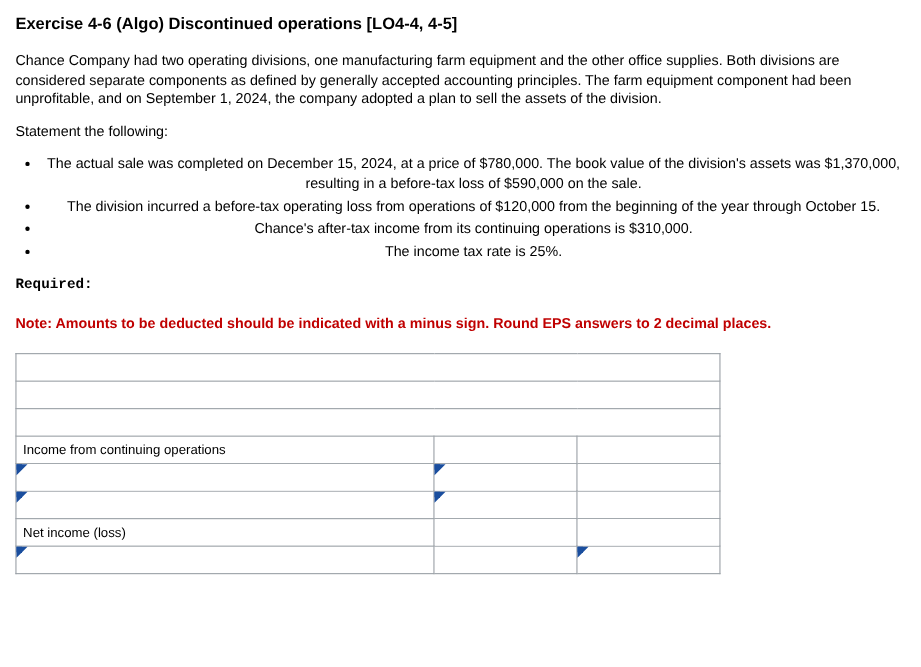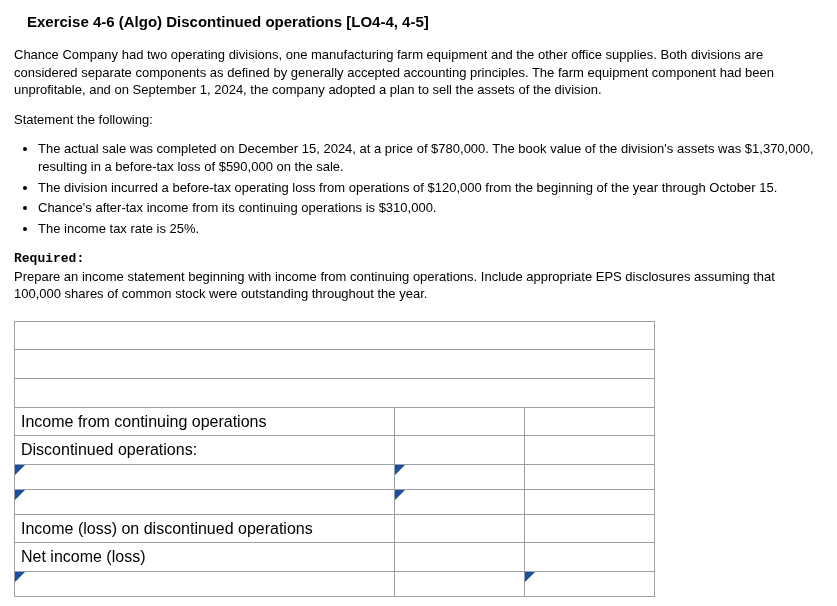--- a/index.html
+++ b/index.html
@@ -8,38 +8,38 @@
     color: #000;
     margin: 0;
     padding: 12px 14px;
     width: 837px;
     box-sizing: border-box;
     line-height: 1.35;
   }
   h1.title {
     font-size: 15px;
     font-weight: bold;
-    margin: 0 0 14px 13px;
+    margin: 0 0 14px 0;
   }
   p.para { margin: 0 0 12px 0; }
-  ul.bullets { margin: 4px 0 12px 24px; padding: 0; }
+  ul.bullets { margin: 4px 0 12px 24px; padding: 0; text-align: center; }
   ul.bullets li { margin-bottom: 3px; }
   .required-label { font-weight: bold; font-family: Liberation Mono, monospace; }
   .note-red { color: #c00000; font-weight: bold; }
 
   
   .stmt-wrap { margin-top: 18px; }
   table.stmt {
     border-collapse: collapse;
     width: 640px;
     table-layout: fixed;
   }
   table.stmt td {
     border: 1px solid #9aa0a6;
-    font-size: 16px;
+    font-size: 12px;
     padding: 3px 6px;
     height: 18px;
     background: #fff;
   }
   td.header-blue {
     background: #3b7cc4;
     color: #fff;
     font-weight: bold;
     text-align: center;
     border-color: #2a5a90;
@@ -76,21 +76,22 @@
 
 <ul class="bullets">
   <li>The actual sale was completed on December 15, 2024, at a price of $780,000. The book value of the division's assets was $1,370,000, resulting in a before-tax loss of $590,000 on the sale.</li>
   <li>The division incurred a before-tax operating loss from operations of $120,000 from the beginning of the year through October 15.</li>
   <li>Chance's after-tax income from its continuing operations is $310,000.</li>
   <li>The income tax rate is 25%.</li>
 </ul>
 
 <div>
   <span class="required-label">Required:</span><br>
-  <span>Prepare an income statement beginning with income from continuing operations. Include appropriate EPS disclosures assuming that 100,000 shares of common stock were outstanding throughout the year.</span><br>
+  <br>
+  <span class="note-red">Note: Amounts to be deducted should be indicated with a minus sign. Round EPS answers to 2 decimal places.</span>
 </div>
 
 <div class="stmt-wrap">
 <table class="stmt">
   <colgroup>
         <col class="c1">
         <col class="c2">
         <col class="c3">
       </colgroup>
 
@@ -104,38 +105,28 @@
   <tr>
     <td class="header-blue" colspan="3">For the Year Ended December 31, 2024</td>
   </tr>
 
   <tr>
     <td class="label">Income from continuing operations</td>
     <td class="val grey"></td>
     <td class="val"></td>
   </tr>
   <tr>
-    <td class="label">Discontinued operations:</td>
-    <td class="val grey"></td>
-    <td class="val grey"></td>
-  </tr>
-  <tr>
     <td class="label val-input"></td>
     <td class="val val-input"></td>
     <td class="val grey"></td>
   </tr>
   <tr>
     <td class="label val-input"></td>
     <td class="val val-input"></td>
     <td class="val grey"></td>
-  </tr>
-  <tr>
-    <td class="label">Income (loss) on discontinued operations</td>
-    <td class="val grey"></td>
-    <td class="val"></td>
   </tr>
   <tr>
     <td class="label">Net income (loss)</td>
     <td class="val grey"></td>
     <td class="val"></td>
   </tr>
   <tr>
     <td class="label val-input"></td>
     <td class="val grey"></td>
     <td class="val val-input"></td>

